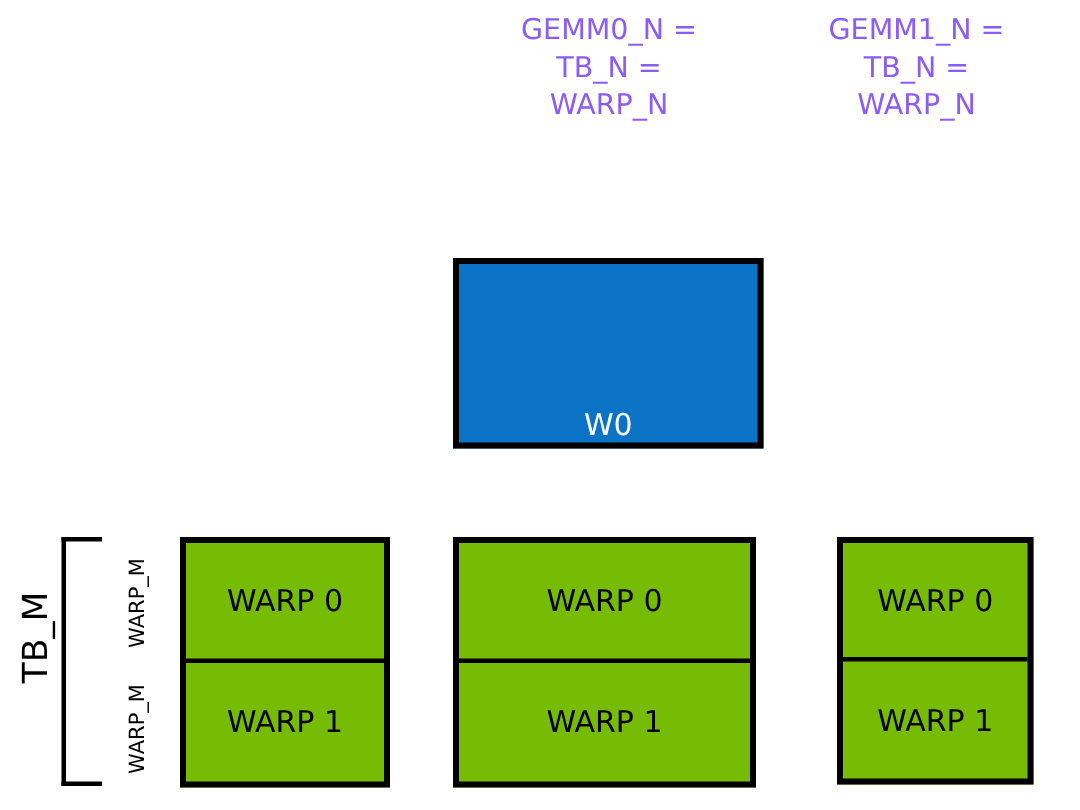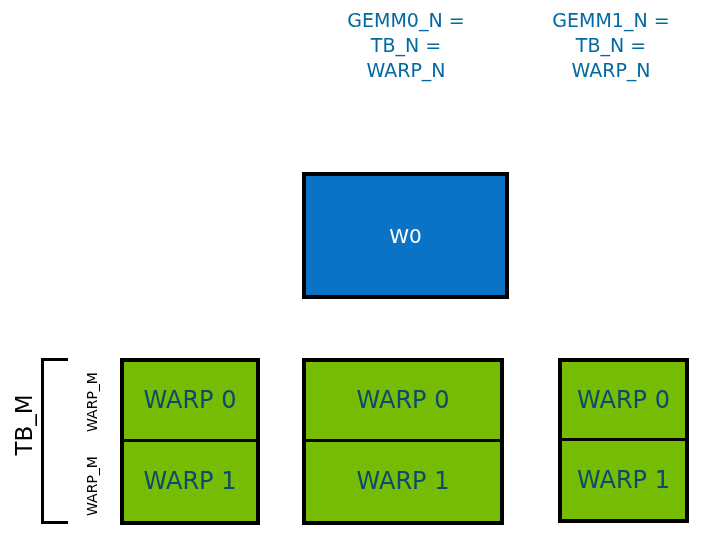--- a/index.html
+++ b/index.html
@@ -17,21 +17,21 @@
     position: relative;
     width: 720px;
     height: 540px;
     background: #ffffff;
   }
 
   
   .col-caption {
     position: absolute;
     text-align: center;
-    color: #0369a1;
+    color: #8b5cf6;
     font-size: 19px;
     line-height: 25px;
     font-family: "DejaVu Sans", sans-serif;
     white-space: pre-line;
     letter-spacing: 0px;
   }
   #caption-gemm0 {
     left: 300px;
     top: 8px;
     width: 212px;
@@ -45,21 +45,21 @@
   
   .blue-block {
     position: absolute;
     background: #0b73c6;
     border: 4px solid #000000;
     box-sizing: border-box;
     color: #ffffff;
     font-size: 20px;
     font-family: "DejaVu Sans", sans-serif;
     display: flex;
-    align-items: center;
+    align-items: flex-end;
     justify-content: center;
   }
   #block-w0 {
     left: 302px;
     top: 172px;
     width: 207px;
     height: 127px;
   }
   #block-w1 {
     left: 558px;
@@ -77,22 +77,22 @@
     box-sizing: border-box;
     display: flex;
     flex-direction: column;
     background: #76bc04;
   }
   .green-cell {
     flex: 1 1 50%;
     display: flex;
     align-items: center;
     justify-content: center;
-    color: #0c4a6e;
-    font-size: 24px;
+    color: #000000;
+    font-size: 20px;
     font-family: "DejaVu Sans", sans-serif;
     box-sizing: border-box;
   }
   .green-cell.upper {
     border-bottom: 3px solid #000000;
   }
 
   #green-col-0 {
     left: 120px;
     top: 358px;

